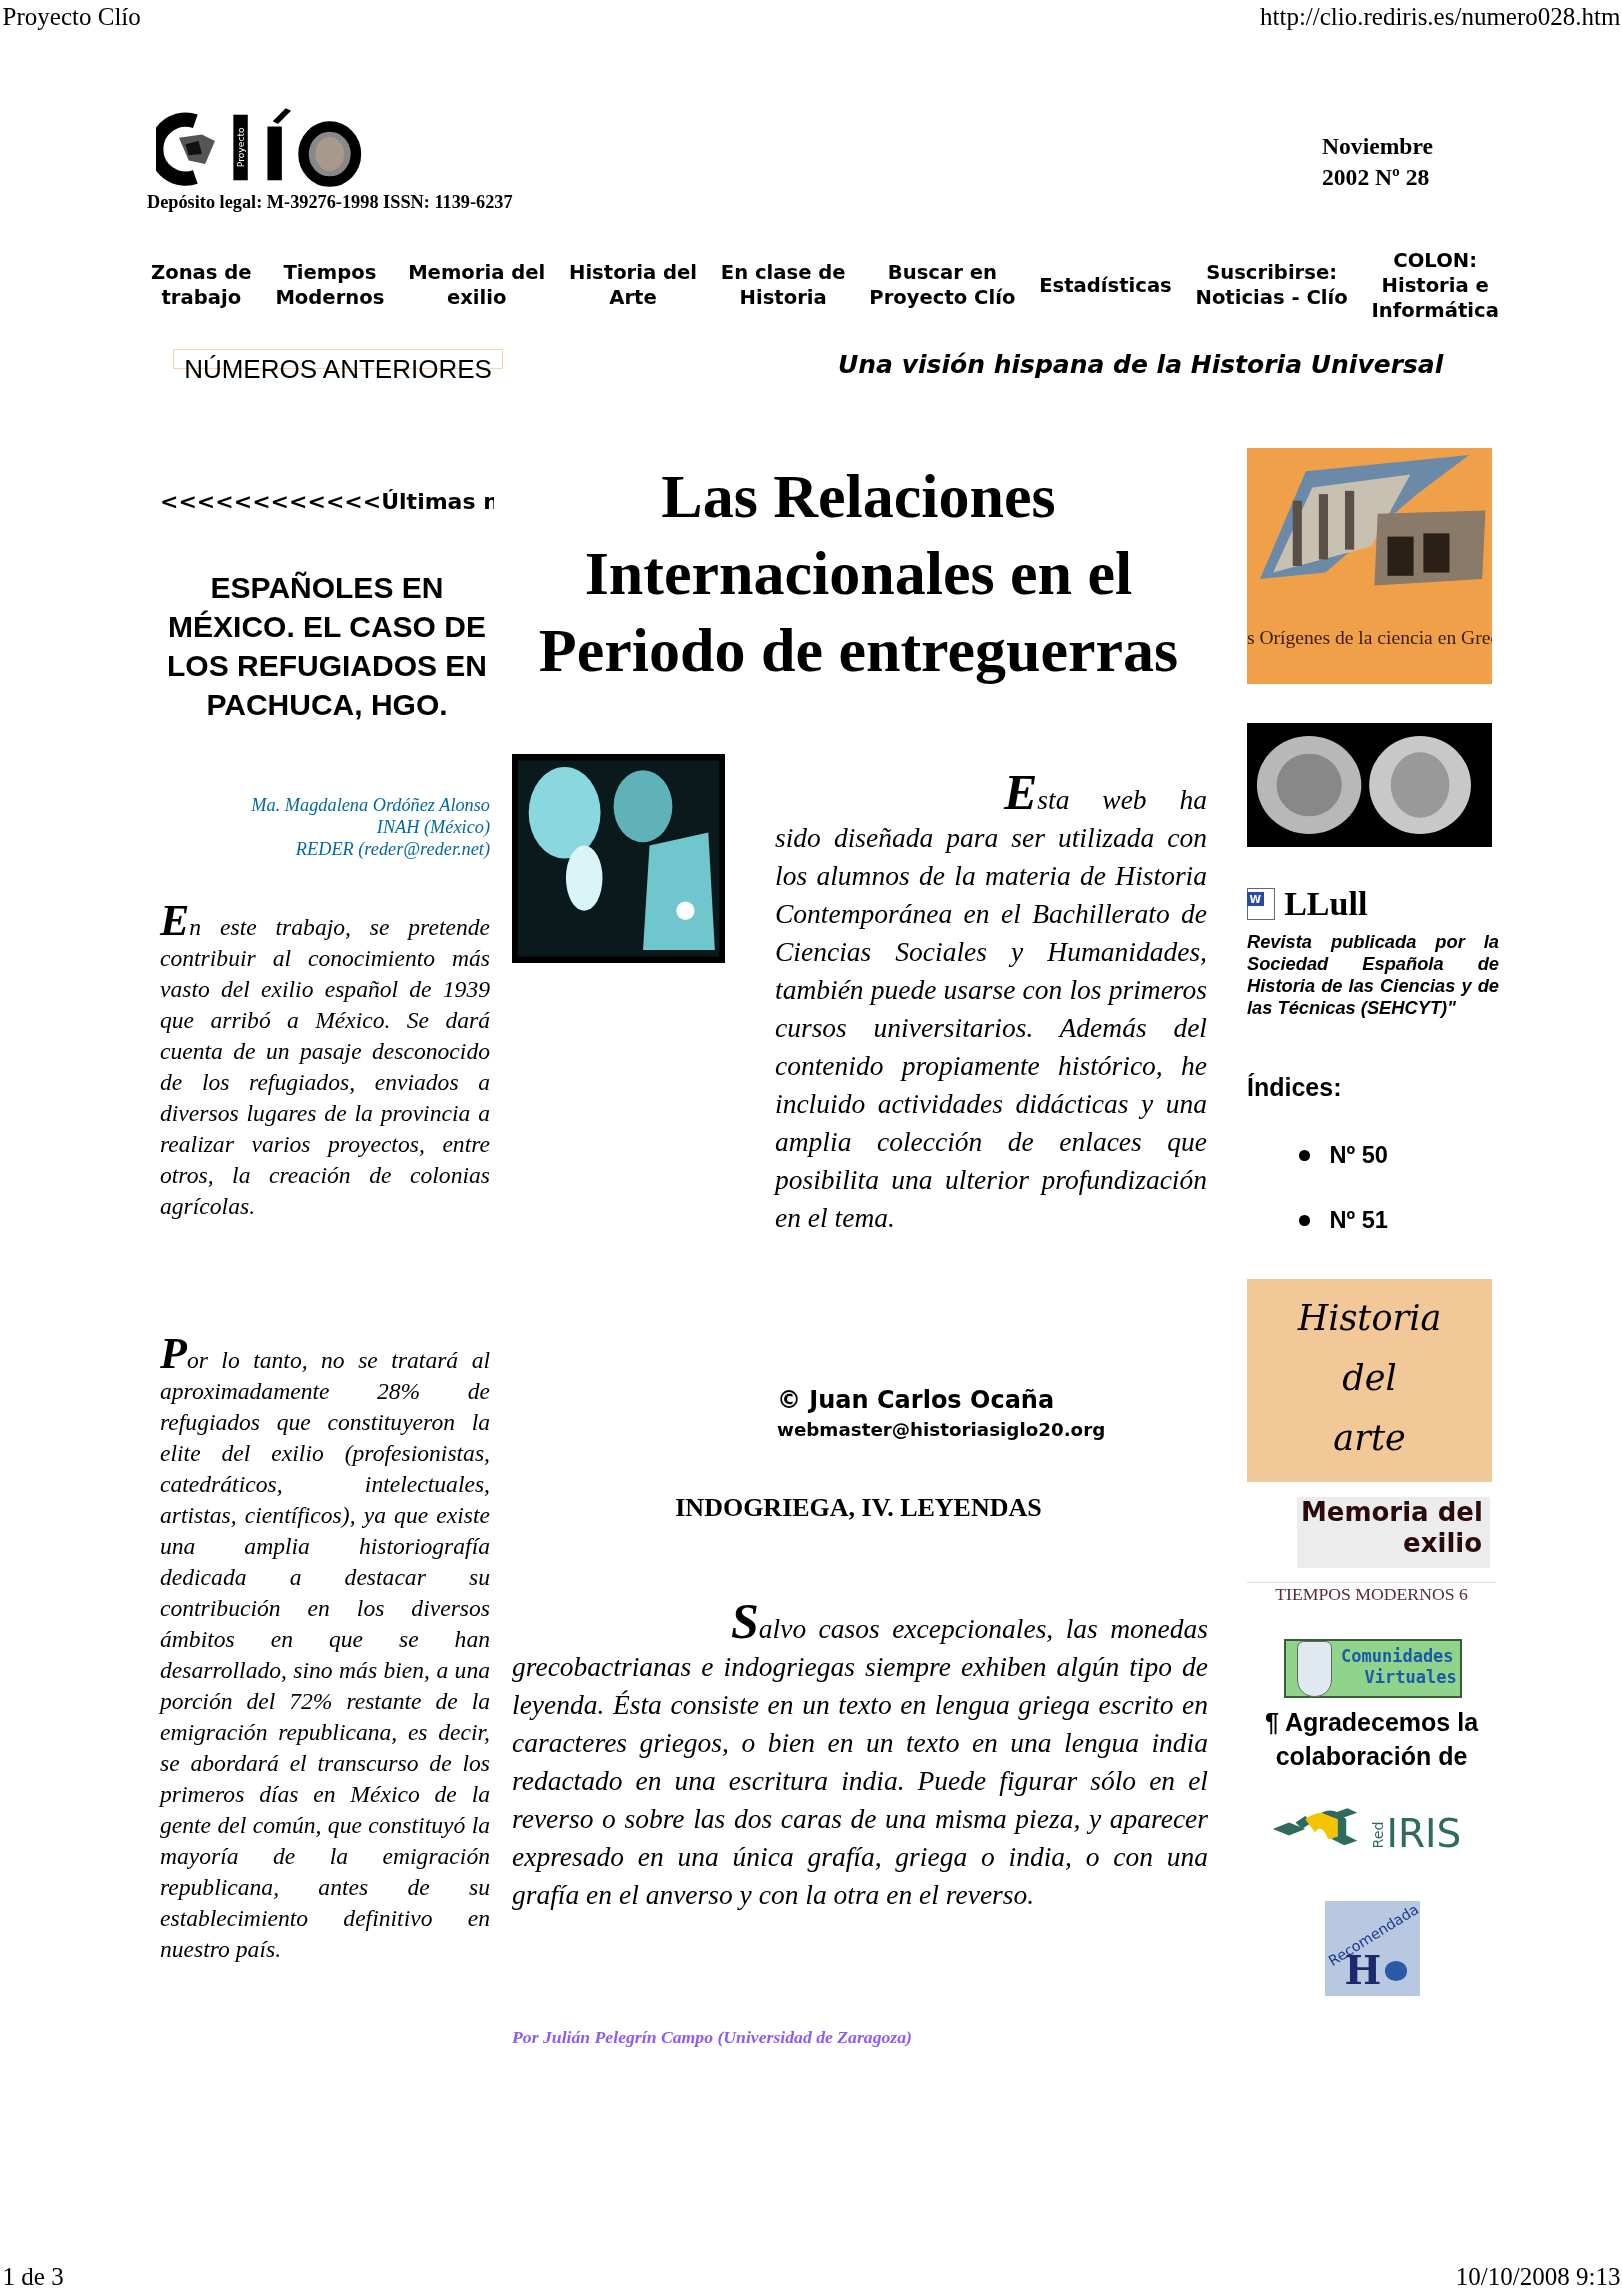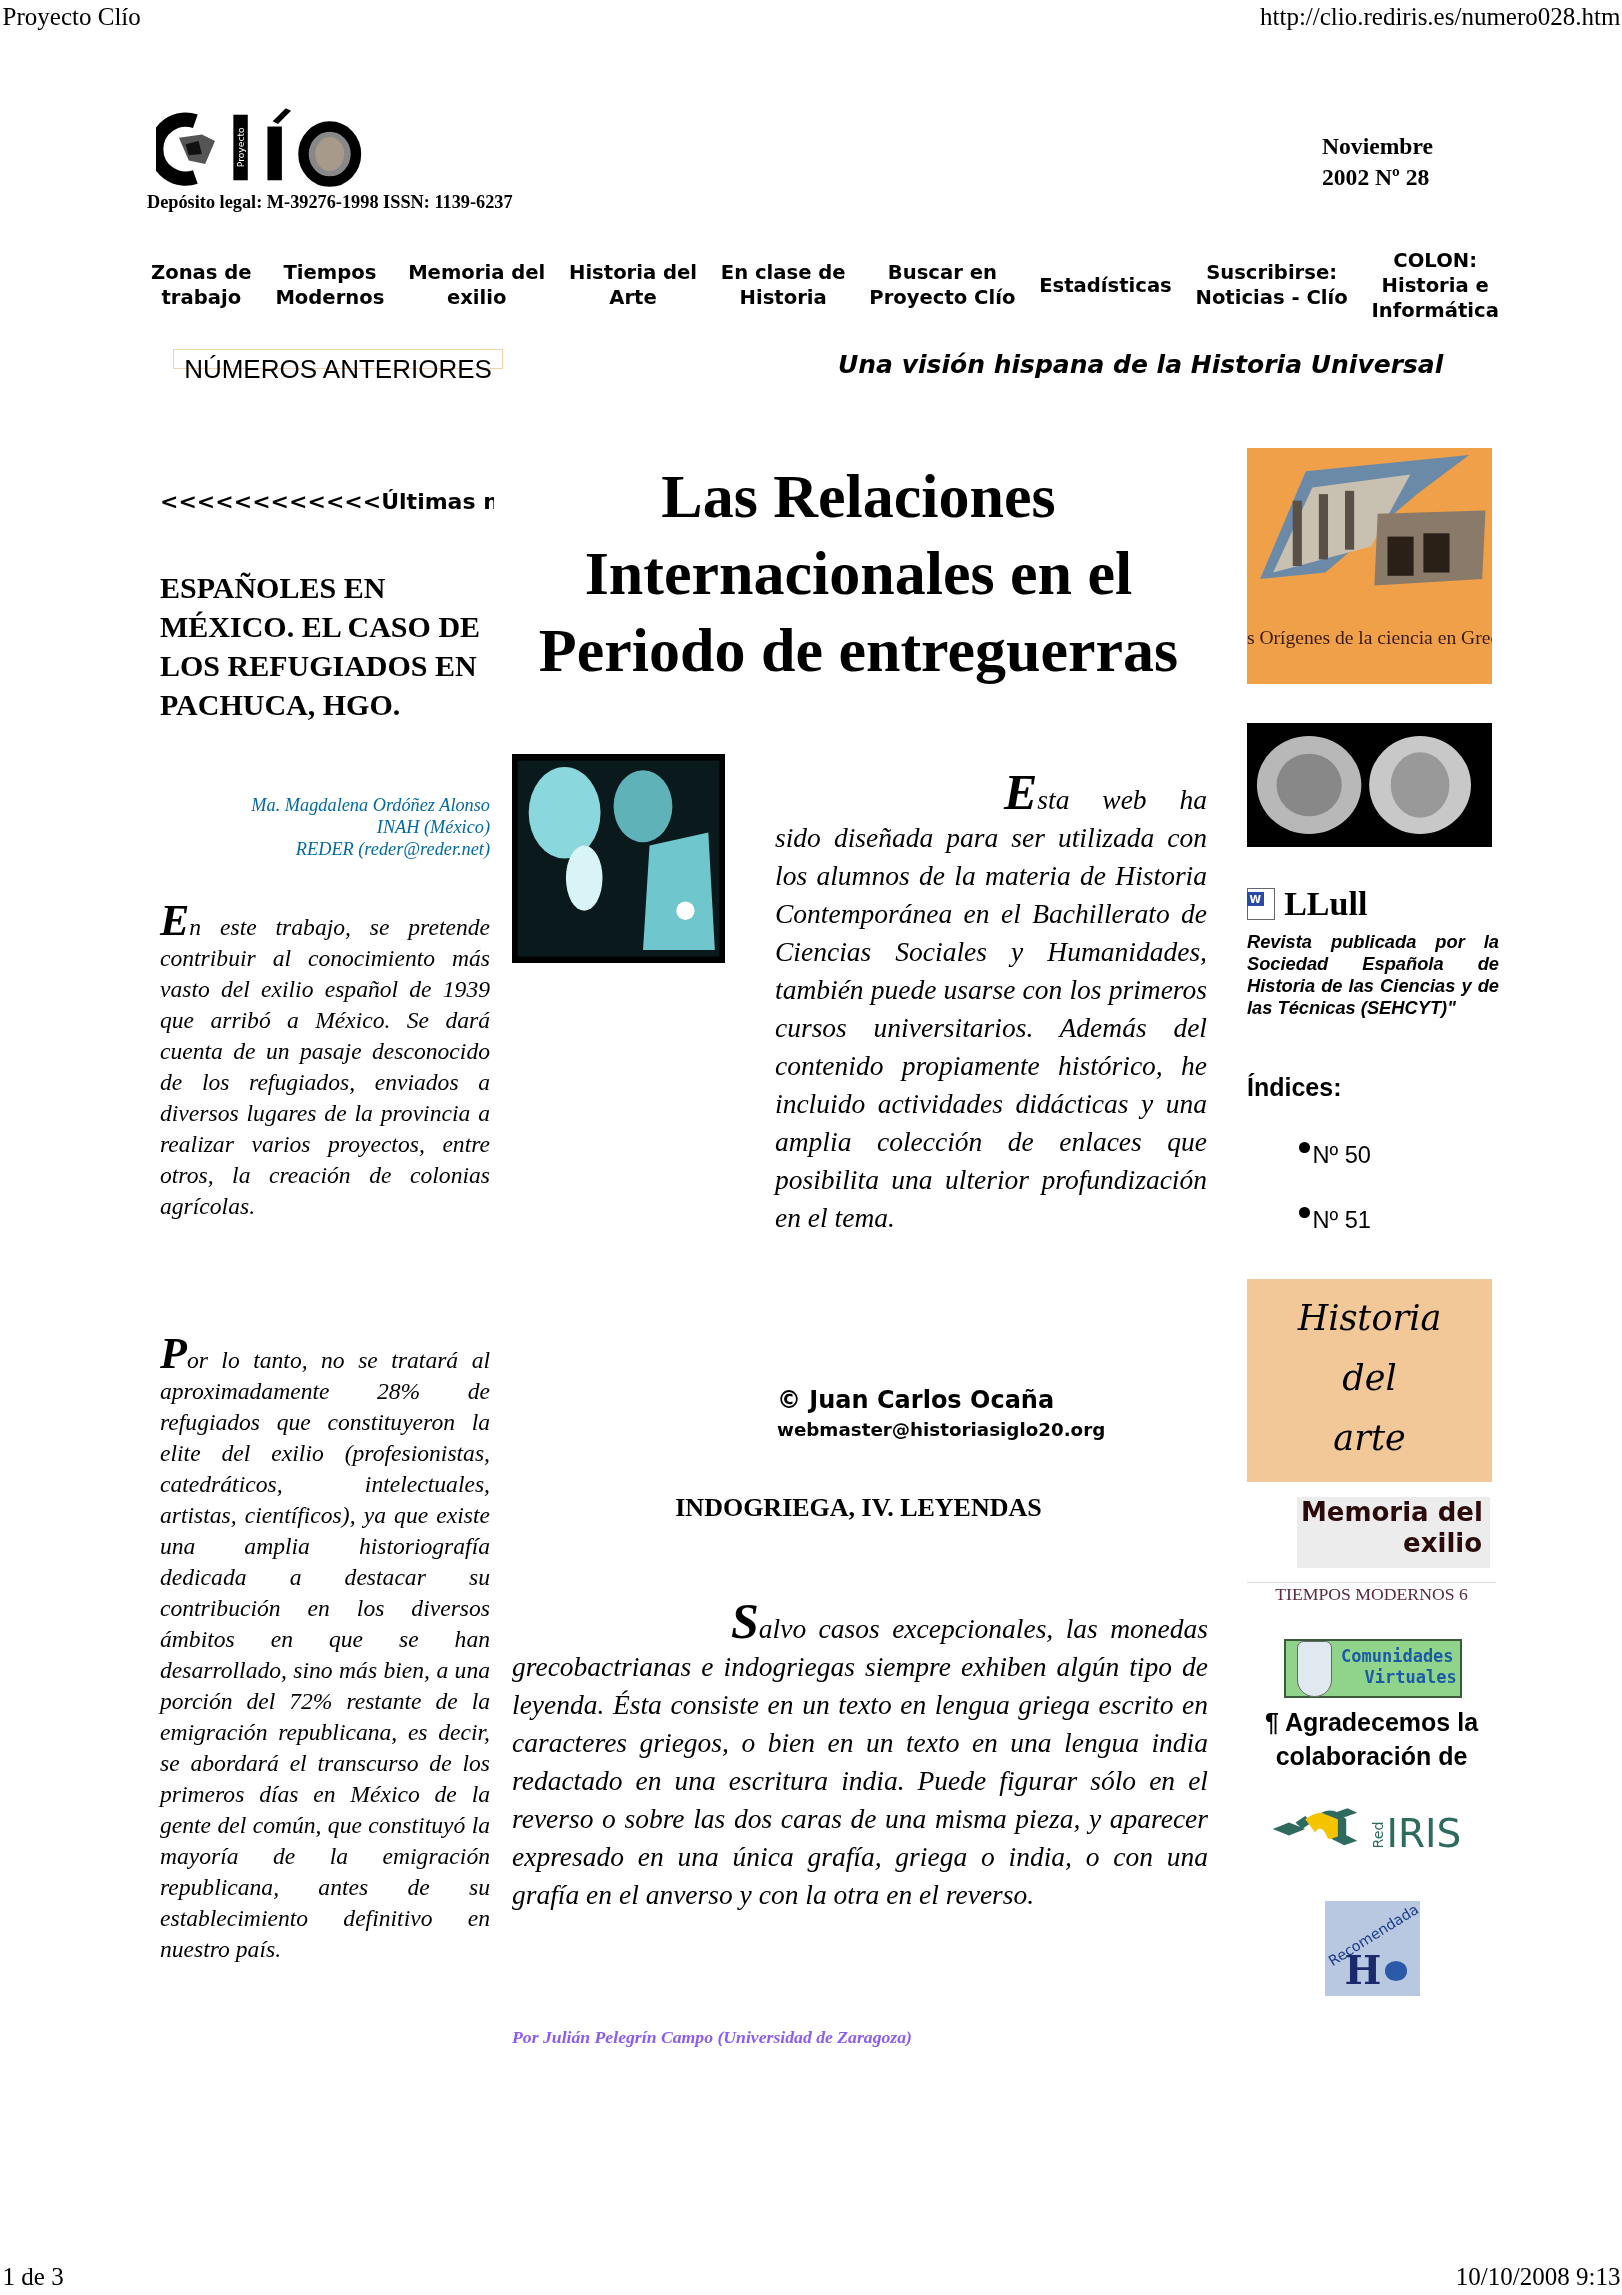--- a/index.html
+++ b/index.html
@@ -14,21 +14,21 @@
 
   
   .nav { left:151px; top:249px; width:1348px; height:72px; display:flex; align-items:center; justify-content:space-between; }
   .nav-item { font-family:"DejaVu Sans", sans-serif; font-weight:bold; font-size:19.6px; line-height:25px; text-align:center; color:#000; cursor:pointer; }
 
   .prev-box { left:173px; top:349px; width:330px; height:20px; border:1.3px solid #f5d3a8; font-family:"Liberation Sans", sans-serif; font-size:26px; line-height:38px; text-align:center; box-sizing:border-box; }
   .tagline { left:838px; top:350px; font-family:"DejaVu Sans", sans-serif; font-size:25px; font-weight:bold; font-style:italic; }
 
   
   .news-ticker { left:160px; top:489px; width:334px; overflow:hidden; white-space:nowrap; font-family:"DejaVu Sans", sans-serif; font-weight:bold; font-size:22px; }
-  .left-title { left:160px; top:568px; width:334px; font-family:Liberation Serif, serif; font-weight:bold; font-size:30px; line-height:39px; }
+  .left-title { left:160px; top:568px; width:334px; font-family:Liberation Sans, sans-serif; font-weight:bold; font-size:30px; line-height:39px; text-align:center; }
   .author-l { left:160px; top:794px; width:330px; text-align:right; font-style:italic; color:#0369a1; font-size:18.3px; line-height:22px; }
   .left-body { left:160px; width:330px; text-align:justify; font-style:italic; font-size:23.6px; line-height:31px; }
   .dropcap { font-weight:bold; font-size:44px; font-style:italic; line-height:26px; }
 
   
   .main-title { left:510px; top:458px; width:697px; text-align:center; font-family:"Liberation Serif", serif; font-weight:bold; font-size:62px; line-height:77px; }
   .photo { left:512px; top:754px; width:213px; height:209px; background:#000; }
   .intro { left:775px; top:779px; width:432px; text-align:justify; font-style:italic; font-size:27.5px; line-height:38px; }
   .intro .dropcap { font-size:50px; }
   .copyright { left:777px; top:1386px; font-family:"DejaVu Sans", sans-serif; font-weight:bold; font-size:24px; }
@@ -37,21 +37,21 @@
   .coin-body { left:512px; top:1608px; width:696px; text-align:justify; font-style:italic; font-size:27.5px; line-height:38px; }
   .coin-body .dropcap { font-size:50px; }
   .coin-author { left:512px; top:2027px; font-style:italic; font-weight:bold; color:#8b5cf6; font-size:17.7px; }
 
   
   .r-img { left:1247px; width:245px; }
   .lull-row { left:1247px; top:885px; display:flex; align-items:center; gap:9.2px; }
   .lull-title { font-family:"Liberation Serif", serif; font-weight:bold; font-size:34px; }
   .lull-desc { left:1247px; top:931px; width:252px; font-family:"Liberation Sans", sans-serif; font-weight:bold; font-style:italic; font-size:18.3px; line-height:22px; text-align:justify; }
   .indices { left:1247px; top:1073px; font-family:"Liberation Sans", sans-serif; font-weight:bold; font-size:25px; }
-  .idx-item { left:1299px; font-family:"Liberation Sans", sans-serif; font-weight:normal; font-size:23.6px; display:flex; gap:3px; }
+  .idx-item { left:1299px; font-family:"Liberation Sans", sans-serif; font-weight:bold; font-size:23.6px; display:flex; align-items:center; gap:20px; }
   .bullet { width:10.5px; height:10.5px; border-radius:50%; background:#000; display:inline-block; }
   .agrad { left:1247px; top:1705px; width:249px; text-align:center; font-family:"Liberation Sans", sans-serif; font-weight:bold; font-size:25px; line-height:34px; }
 </style>
 </head>
 <body>
 
 <div class="abs print-hdr" style="left:2.6px;">Proyecto Clío</div>
 <div class="abs print-hdr" style="right:2.6px;">http://clio.rediris.es/numero028.htm</div>
 <div class="abs print-hdr" style="left:2.6px; top:2263px;">1 de 3</div>
 <div class="abs print-hdr" style="right:2.6px; top:2263px;">10/10/2008 9:13</div>

